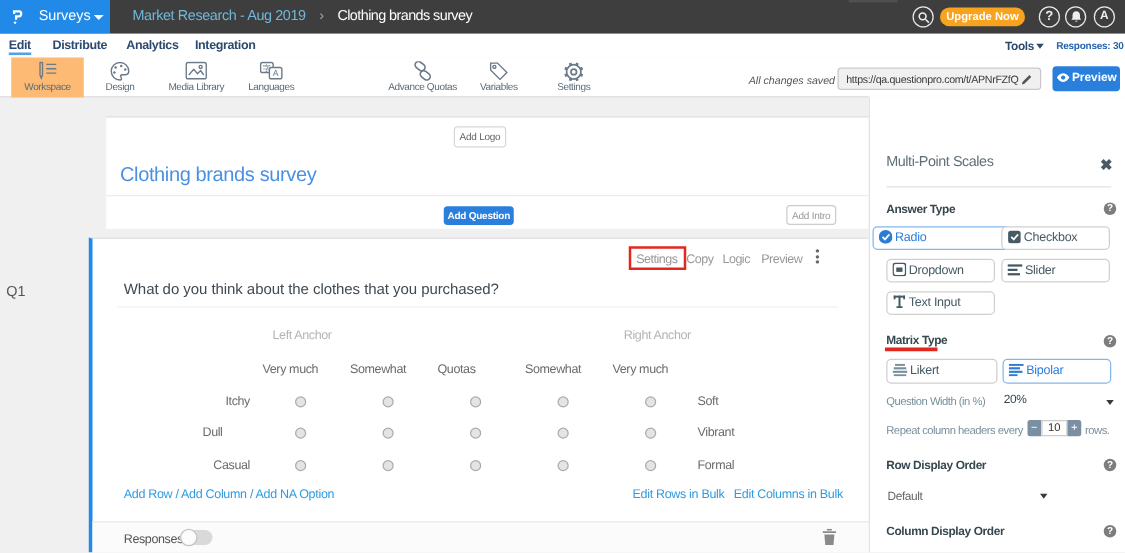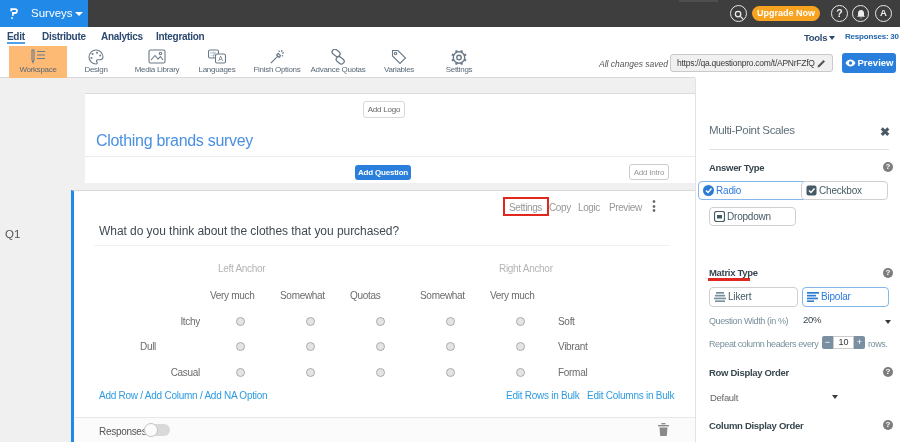--- a/index.html
+++ b/index.html
@@ -90,20 +90,21 @@
 <div id="topbar">
   <div style="position:absolute;left:679px;top:0;width:39px;height:2px;background:#4f4f4f;"></div>
   <div id="brand">
     <svg class="plogo" width="10" height="14" viewBox="0 0 10 14">
       <path d="M1.3 4.2 V2.1 H5.3 C7.5 2.1 7.5 6 5.3 6 H2.9 V8.7" fill="none" stroke="#fff" stroke-width="1.8"></path>
       <path d="M2.05 9.9 L3.3 11 L2.05 12.3 L0.8 11 Z" fill="#fff"></path>
     </svg>
     <span class="sv">Surveys</span>
     <span class="car"></span>
   </div>
+  <div id="crumb">Market Research - Aug 2019 <span class="sep">›</span> <span class="cur">Clothing brands survey</span></div>
   <div class="tb-ic" style="left:730px;">
     <svg width="10" height="10" viewBox="0 0 11 11" style="margin-top:2px">
         <circle cx="4.5" cy="4.5" r="3" fill="none" stroke="#ededed" stroke-width="1.4"></circle>
         <path d="M7 7 L10 10" stroke="#ededed" stroke-width="1.4"></path>
       </svg>
   </div>
   <div id="upgrade">Upgrade Now</div>
   <div class="tb-ic" style="left:831px; font-size:10.5px; font-weight:bold; line-height:14px;">?</div>
   <div class="tb-ic" style="left:852px;">
     <svg width="10" height="11" viewBox="0 0 11 12" style="margin-top:2px">
@@ -159,30 +160,20 @@
   <div class="titem" style="left:188px; width:58px;">
     <svg width="19" height="15" viewBox="0 0 19 15">
         <g fill="none" stroke="#6a7a88" stroke-width="1.1">
           <rect x="1" y="1" width="10" height="8" rx="1.5"></rect>
           <rect x="8" y="5" width="10" height="9" rx="1.5" fill="#fff"></rect>
           <text x="13" y="12" font-size="7" fill="#6a7a88" stroke="none" text-anchor="middle">A</text>
           <text x="6" y="7.5" font-size="6.5" fill="#6a7a88" stroke="none" text-anchor="middle">字</text>
         </g>
       </svg>
     <div class="lbl">Languages</div>
-  </div>
-  <div class="titem" style="left:248px; width:58px;">
-    <svg width="16" height="16" viewBox="0 0 16 16">
-        <g fill="none" stroke="#6a7a88" stroke-width="1.2">
-          <path d="M8.8 7.2 L1.8 14.2"></path>
-          <path d="M9.2 4.4 L11.6 6.8 L10 8.4 L7.6 6 Z"></path>
-          <path d="M12.6 1.2 L12.9 3.1 M14.9 3.4 L13.3 4.4 M9.7 1.7 L10.8 2.8 M14.2 7 L13 6.7"></path>
-        </g>
-      </svg>
-    <div class="lbl">Finish Options</div>
   </div>
   <div class="titem" style="left:308px; width:60px;">
     <svg width="17" height="16" viewBox="0 0 17 16">
         <g fill="none" stroke="#6a7a88" stroke-width="1.3">
           <rect x="2.2" y="1.2" width="8.6" height="5.4" rx="2.7" transform="rotate(38 6.5 4)"></rect>
           <rect x="6.4" y="8.6" width="8.6" height="5.4" rx="2.7" transform="rotate(38 10.7 11.3)"></rect>
         </g>
       </svg>
     <div class="lbl">Advance Quotas</div>
   </div>
@@ -241,21 +232,21 @@
   <div class="mx anchor" style="left:144px; top:72px;">Left Anchor</div>
   <div class="mx anchor" style="left:425px; top:72px;">Right Anchor</div>
 
   <div class="mxc" style="left:136px; top:99px;">Very much</div>
   <div class="mxc" style="left:206px; top:99px;">Somewhat</div>
   <div class="mxc" style="left:276px; top:99px;">Quotas</div>
   <div class="mxc" style="left:346px; top:99px;">Somewhat</div>
   <div class="mxc" style="left:416px; top:99px;">Very much</div>
 
   <div class="mx" style="left:66px; top:125px; width:60px; text-align:right;">Itchy</div>
-  <div class="mx" style="left:66px; top:150px; width:60px; text-align:left;">Dull</div>
+  <div class="mx" style="left:66px; top:150px; width:60px; text-align:center;">Dull</div>
   <div class="mx" style="left:66px; top:176px; width:60px; text-align:right;">Casual</div>
   <div class="mx" style="left:484px; top:125px;">Soft</div>
   <div class="mx" style="left:484px; top:150px;">Vibrant</div>
   <div class="mx" style="left:484px; top:176px;">Formal</div>
 
   <div class="radio" style="left:162px; top:126px;"></div>
   <div class="radio" style="left:232px; top:126px;"></div>
   <div class="radio" style="left:302px; top:126px;"></div>
   <div class="radio" style="left:372px; top:126px;"></div>
   <div class="radio" style="left:442px; top:126px;"></div>
@@ -302,20 +293,36 @@
         <path d="M3 5.5 L5 7.5 L8.5 3.5" stroke="#fff" stroke-width="1.4" fill="none"></path>
       </svg>Radio</div>
   <div class="sbtn" style="left:105px; top:103px; width:87px;"><svg class="ic" width="11" height="11" viewBox="0 0 11 11">
         <rect x="0.5" y="0.5" width="10" height="10" rx="2" fill="#455a64"></rect>
         <path d="M3 5.5 L5 7.5 L8.5 3.5" stroke="#fff" stroke-width="1.4" fill="none"></path>
       </svg>Checkbox</div>
   <div class="sbtn" style="left:13px; top:129px; width:87px;"><svg class="ic" width="11" height="11" viewBox="0 0 11 11">
         <rect x="0.5" y="0.5" width="10" height="10" rx="2" fill="none" stroke="#455a64" stroke-width="1.2"></rect>
         <rect x="3" y="4" width="5" height="3.5" fill="#455a64"></rect>
       </svg>Dropdown</div>
+  <div class="sbtn" style="left:105px; top:129px; width:87px;"><svg class="ic" width="12" height="10" viewBox="0 0 12 10">
+        <g fill="#455a64">
+          <rect x="0" y="0.5" width="12" height="1.8"></rect>
+          <rect x="0" y="4" width="8" height="1.8"></rect>
+          <rect x="0" y="7.5" width="10" height="1.8"></rect>
+        </g>
+      </svg>Slider</div>
+  <div class="sbtn" style="left:13px; top:155px; width:87px;"><svg class="ic" width="11" height="11" viewBox="0 0 11 11">
+        <g fill="#455a64">
+          <rect x="1" y="0.5" width="9" height="1.6"></rect>
+          <rect x="1" y="0.5" width="1.4" height="3"></rect>
+          <rect x="8.6" y="0.5" width="1.4" height="3"></rect>
+          <rect x="4.8" y="0.5" width="1.6" height="9.5"></rect>
+          <rect x="3.2" y="9" width="4.8" height="1.4"></rect>
+        </g>
+      </svg>Text Input</div>
 
   <div class="sb-h" style="top:189px;">Matrix Type</div>
   <div id="redline"></div>
   <div class="qmark" style="top:190px;">?</div>
 
   <div class="sbtn" style="left:13px; top:209px; width:89px; height:20px; line-height:18px;"><svg class="ic" width="12" height="10" viewBox="0 0 12 10">
         <g fill="#78909c">
           <rect x="2" y="0" width="8" height="1.7"></rect>
           <rect x="1" y="2.8" width="10" height="1.7"></rect>
           <rect x="0" y="5.6" width="12" height="1.7"></rect>

